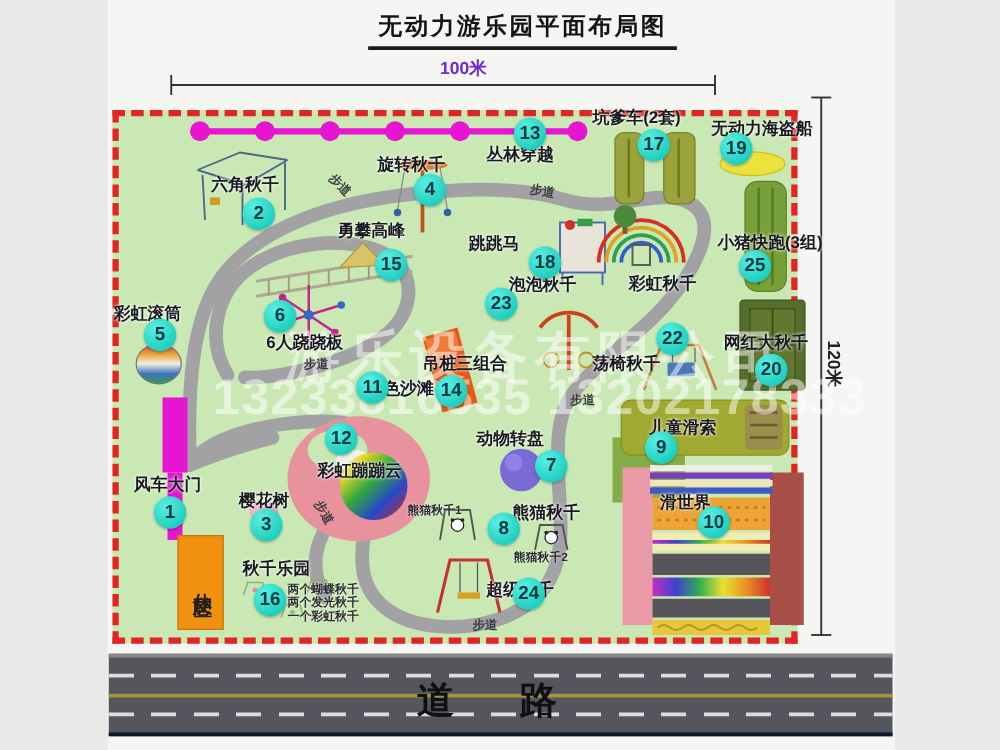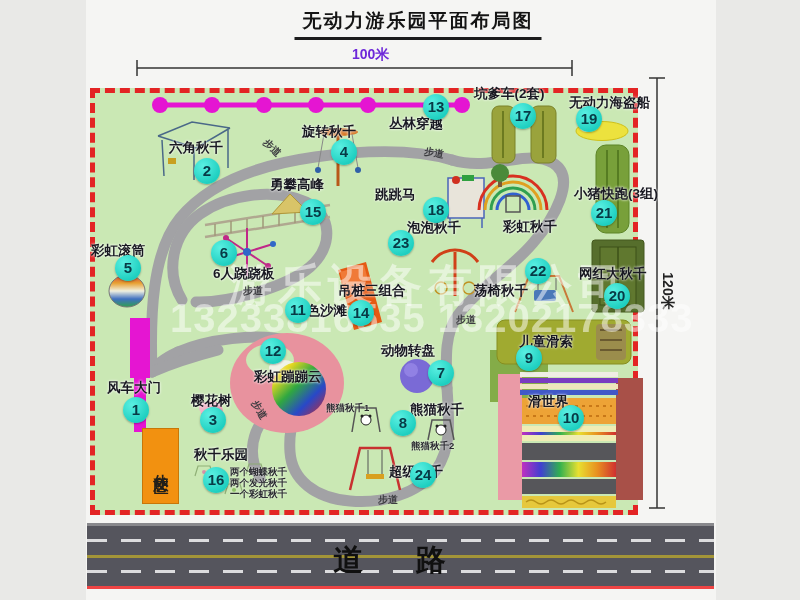--- a/index.html
+++ b/index.html
@@ -28,21 +28,21 @@
         color:#073a46;font-size:15px;font-weight:800;line-height:26px;text-align:center;
         box-shadow:0 1px 2px rgba(0,0,0,.3);z-index:8;}
   .alabel{position:absolute;font-size:13.5px;font-weight:800;color:#191922;white-space:nowrap;
         text-shadow:0 0 3px rgba(255,255,255,.85),0 0 2px rgba(255,255,255,.7);z-index:7;}
   .sublabel{position:absolute;font-size:9.5px;font-weight:700;color:#2a2a30;white-space:nowrap;
         text-shadow:0 0 2px rgba(255,255,255,.8);z-index:7;}
   .subblock{position:absolute;font-size:9.5px;font-weight:700;color:#2a2a30;line-height:11px;
         white-space:nowrap;text-shadow:0 0 2px rgba(255,255,255,.8);z-index:7;}
   .trail{position:absolute;font-size:10px;font-weight:700;color:#3c3c40;white-space:nowrap;z-index:7;}
   #road{position:absolute;left:87px;top:523px;width:627px;height:66px;background:#55555d;
-        border-top:3px solid #88888c;border-bottom:3px solid #ef4444;box-sizing:border-box;z-index:4;}
+        border-top:3px solid #88888c;border-bottom:3px solid #0f172a;box-sizing:border-box;z-index:4;}
   .lane{position:absolute;left:0;width:100%;height:3px;
         background:repeating-linear-gradient(90deg,#dcdcde 0 20px,transparent 20px 34px);}
   #lane-top{top:13px;} #lane-bottom{bottom:13px;}
   #center-line{position:absolute;left:0;top:29px;width:100%;height:2.5px;background:#a39538;}
   #road-label{position:absolute;left:0;top:14px;width:100%;text-align:center;
         font-size:30px;font-weight:800;color:#101010;letter-spacing:22px;}
 </style>
 </head>
 <body>
 
@@ -303,42 +303,42 @@
       <div class="sublabel" style="left: 411px; top: 440px;">熊猫秋千2</div>
       <div class="alabel" style="left: 519px; top: 333px;">儿童滑索</div>
       <div class="badge" style="left: 529px; top: 358px;">9</div>
       <div class="alabel" style="left: 528px; top: 393px;">滑世界</div>
       <div class="badge" style="left: 571px; top: 418px;">10</div>
       <div class="alabel" style="left: 293px; top: 302px;">粉色沙滩</div>
       <div class="badge" style="left: 298px; top: 310px;">11</div>
       <div class="alabel" style="left: 254px; top: 368px;">彩虹蹦蹦云</div>
       <div class="badge" style="left: 273px; top: 351px;">12</div>
       <div class="alabel" style="left: 389px; top: 115px;">丛林穿越</div>
-      <div class="badge" style="left: 436px; top: 107px;">13</div>
+      <div class="badge" style="left: 424px; top: 107px;">13</div>
       <div class="alabel" style="left: 338px; top: 282px;">吊桩三组合</div>
       <div class="badge" style="left: 361px; top: 263px; margin-top: 37px;">14</div>
       <div class="alabel" style="left: 270px; top: 176px;">勇攀高峰</div>
       <div class="badge" style="left: 313px; top: 212px;">15</div>
       <div class="alabel" style="left: 194px; top: 446px;">秋千乐园</div>
       <div class="badge" style="left: 216px; top: 480px;">16</div>
       <div class="subblock" style="left: 230px; top: 466px;">
         <div>两个蝴蝶秋千</div>
         <div>两个发光秋千</div>
         <div>一个彩虹秋千</div>
       </div>
       <div class="alabel" style="left: 474px; top: 85px;">坑爹车(2套)</div>
       <div class="badge" style="left: 523px; top: 116px;">17</div>
       <div class="alabel" style="left: 375px; top: 186px;">跳跳马</div>
       <div class="badge" style="left: 436px; top: 210px;">18</div>
       <div class="alabel" style="left: 569px; top: 94px;">无动力海盗船</div>
       <div class="badge" style="left: 589px; top: 119px;">19</div>
       <div class="alabel" style="left: 579px; top: 265px;">网红大秋千</div>
       <div class="badge" style="left: 617px; top: 296px;">20</div>
       <div class="alabel" style="left: 574px; top: 185px;">小猪快跑(3组)</div>
-      <div class="badge" style="left: 604px; top: 213px;">21</div>
+      <div class="badge" style="left: 604px; top: 213px;">25</div>
       <div class="alabel" style="left: 474px; top: 282px;">荡椅秋千</div>
       <div class="badge" style="left: 538px; top: 271px;">22</div>
       <div class="alabel" style="left: 407px; top: 219px;">泡泡秋千</div>
       <div class="badge" style="left: 401px; top: 243px;">23</div>
       <div class="alabel" style="left: 389px; top: 463px;">超级秋千</div>
       <div class="badge" style="left: 370px; top: 475px; margin-left: 40px;">24</div>
       <div class="alabel" style="left: 503px; top: 218px;">彩虹秋千</div>
       <div class="trail" style="left: 262px; top: 141px; transform: rotate(45deg);">步道</div>
       <div class="trail" style="left: 424px; top: 146px; transform: rotate(10deg);">步道</div>
       <div class="trail" style="left: 243px; top: 284px;">步道</div>

